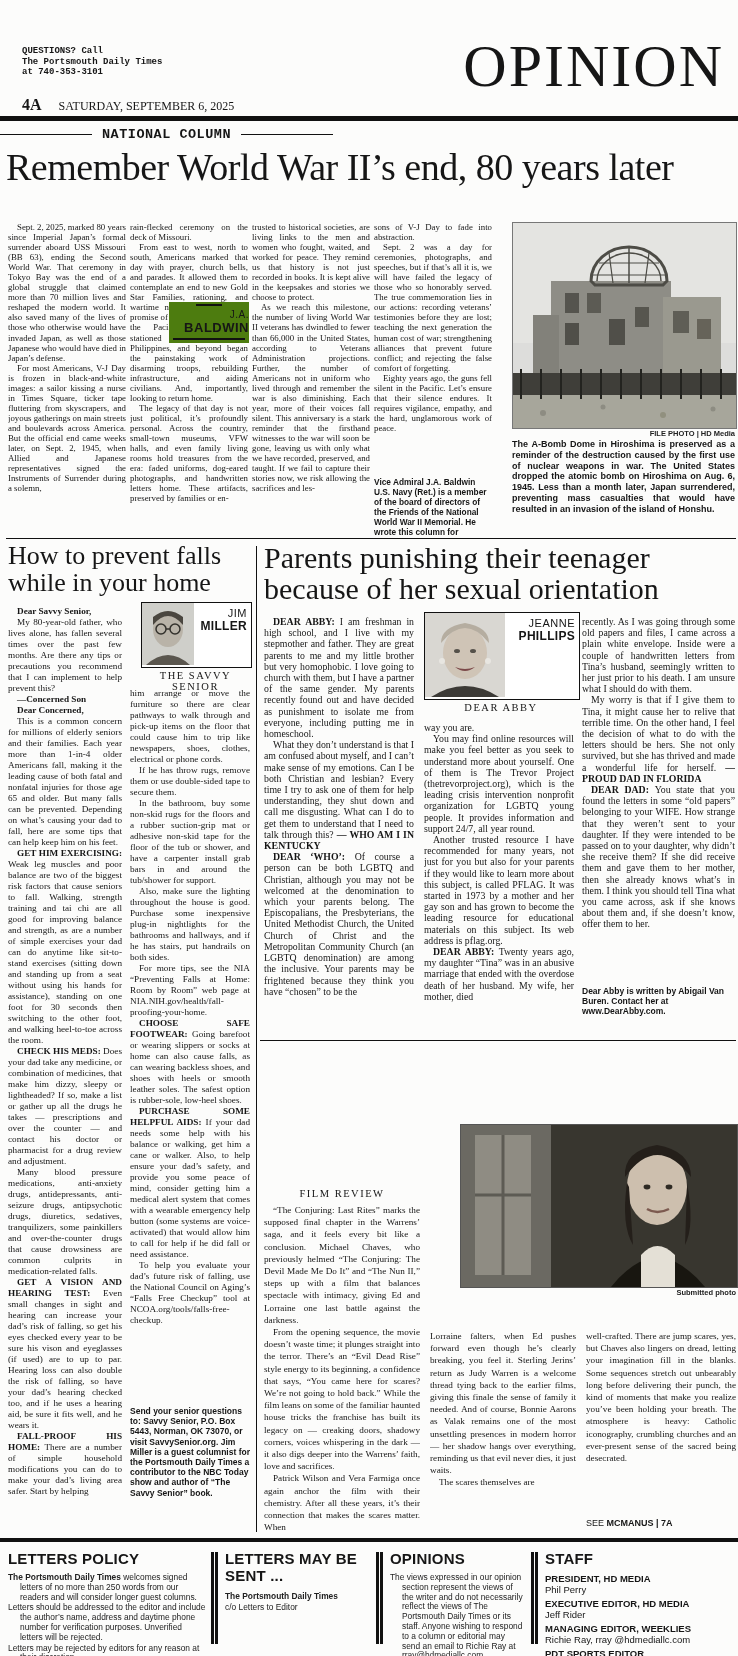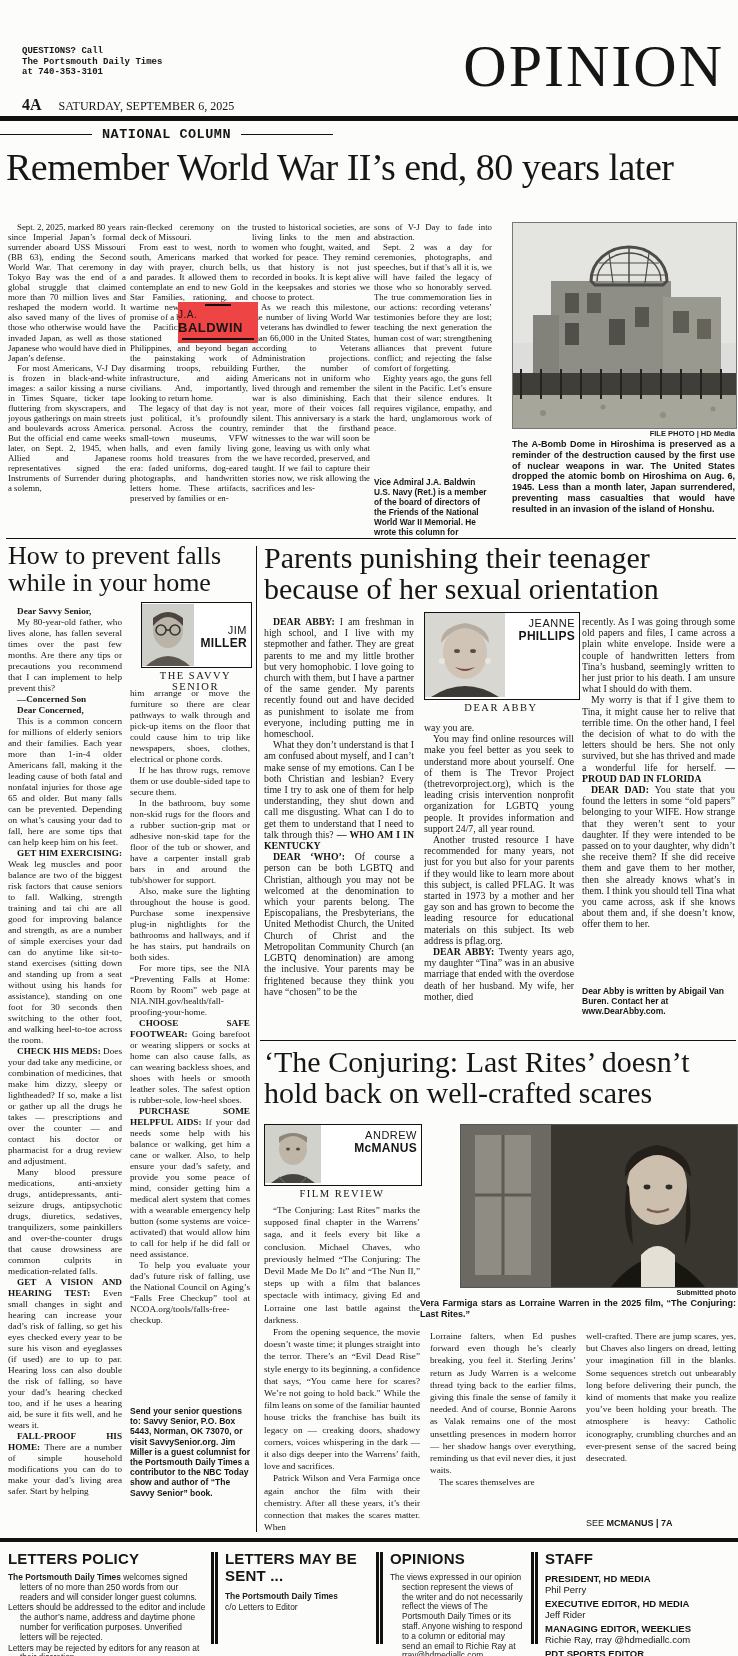--- a/index.html
+++ b/index.html
@@ -20,21 +20,21 @@
 
   
   .headline-main{left:6px;top:148px;width:730px;font-size:38px;line-height:1.05;letter-spacing:-.5px;}
   .headline-sm{font-weight:400;line-height:1.04;}
 
   
   .mcol{top:222px;width:118px;height:316px;overflow:hidden;font-size:8.8px;line-height:10.05px;}
   .bodytext p{margin:0;text-indent:9px;text-align:justify;}
   .bodytext p.ni{text-indent:0;}
   .bodytext p.b{font-weight:bold;}
-  .byline-inset{left:178px;top:302px;width:80px;background:#ef4444;text-align:left;z-index:3;
+  .byline-inset{left:169px;top:302px;width:80px;background:#4d7c0f;text-align:right;z-index:3;
                 font-family:"Liberation Sans",sans-serif;padding:2px 0 3px;}
   .byline-inset .tr{width:26px;height:2px;background:#111;margin:0 auto 3px;}
   .byline-inset .fn{font-size:10px;letter-spacing:.5px;}
   .byline-inset .ln{font-size:13px;font-weight:bold;letter-spacing:.5px;}
   .byline-inset .br{width:72px;height:2px;background:#111;margin:3px auto 0;}
   .bio-sans{font-family:"Liberation Sans",sans-serif;font-weight:bold;font-size:8.3px;line-height:10px;text-align:left;}
 
   .photo-credit{font-family:"Liberation Sans",sans-serif;font-weight:bold;font-size:7.5px;text-align:right;color:#222;}
   .photo-caption{font-family:"Liberation Sans",sans-serif;font-weight:bold;font-size:9px;line-height:10.8px;text-align:justify;}
 
@@ -165,21 +165,21 @@
   <div class="abs photo-caption" style="left:512px;top:439px;width:223px;height:96px;">The A-Bomb Dome in Hiroshima is preserved as a reminder of the destruction caused by the first use of nuclear weapons in war. The United States dropped the atomic bomb on Hiroshima on Aug. 6, 1945. Less than a month later, Japan surrendered, preventing mass casualties that would have resulted in an invasion of the island of Honshu.</div>
 
   <div class="abs hrule" style="left:6px;top:538px;width:730px;"></div>
   <div class="abs vrule" style="left:256px;top:546px;height:986px;"></div>
 
   <h2 class="abs headline-sm" style="left:8px;top:542px;width:246px;margin:0;font-size:26px;">
     <span>How to prevent falls</span><br>
     <span>while in your home</span>
   </h2>
 
-  <div class="abs mugbox" style="left:141px;top:602px;width:109px;height:64px;align-items:center;">
+  <div class="abs mugbox" style="left:141px;top:602px;width:109px;height:64px;">
     <svg width="52" height="62" xmlns="http://www.w3.org/2000/svg">
       <rect width="52" height="62" fill="#cfcfca"></rect>
       <ellipse cx="26" cy="26" rx="15" ry="18" fill="#b9b3a8"></ellipse>
       <path d="M11 22 Q26 4 41 22 L41 14 Q26 2 11 14 Z" fill="#4a463f"></path>
       <circle cx="19" cy="26" r="5" fill="none" stroke="#33312c" stroke-width="1.5"></circle>
       <circle cx="33" cy="26" r="5" fill="none" stroke="#33312c" stroke-width="1.5"></circle>
       <line x1="24" y1="26" x2="28" y2="26" stroke="#33312c" stroke-width="1.5"></line>
       <path d="M4 62 Q26 42 48 62 Z" fill="#5a564e"></path>
     </svg>
     <div class="mugnames">
@@ -250,41 +250,21 @@
     </div>
   <div class="abs abby-col bodytext" style="left:582px;top:616px;width:153px;height:358px;">
       <p class="ni">recently. As I was going through some old papers and files, I came across a plain white envelope. Inside were a couple of handwritten letters from Tina’s husband, seemingly written to her just prior to his death. I am unsure what I should do with them.</p>
       <p>My worry is that if I give them to Tina, it might cause her to relive that terrible time. On the other hand, I feel the decision of what to do with the letters should be hers. She not only survived, but she has thrived and made a wonderful life for herself.<b> — PROUD DAD IN FLORIDA</b></p>
       <p><b>DEAR DAD: </b>You state that you found the letters in some “old papers” belonging to your WIFE. How strange that they weren’t sent to your daughter. If they were intended to be passed on to your daughter, why didn’t she receive them? If she did receive them and gave them to her mother, then she already knows what’s in them. I think you should tell Tina what you came across, ask if she knows about them and, if she doesn’t know, offer them to her.</p>
     </div>
   <div class="abs outro" style="left:582px;top:978px;width:153px;">Dear Abby is written by Abigail Van Buren. Contact her at www.DearAbby.com.</div>
 
   <div class="abs hrule" style="left:260px;top:1040px;width:476px;"></div>
 
-  <h2 class="abs headline-sm" style="left:264px;top:1046px;width:472px;margin:0;font-size:30px;">
-    <span>‘The Conjuring: Last Rites’ doesn’t</span><br>
-    <span>hold back on well-crafted scares</span>
-  </h2>
-
-  <div class="abs mugbox" style="left:264px;top:1124px;width:156px;height:60px;">
-    <svg width="56" height="58" xmlns="http://www.w3.org/2000/svg">
-      <rect width="56" height="58" fill="#d2d2cd"></rect>
-      <ellipse cx="28" cy="24" rx="14" ry="16" fill="#c0b6a8"></ellipse>
-      <path d="M14 18 Q28 4 42 18 L42 12 Q28 4 14 12 Z" fill="#8d867b"></path>
-      <ellipse cx="23" cy="24" rx="2" ry="1.6" fill="#4c4840"></ellipse>
-      <ellipse cx="33" cy="24" rx="2" ry="1.6" fill="#4c4840"></ellipse>
-      <path d="M6 58 Q28 40 50 58 Z" fill="#46443f"></path>
-      <line x1="14" y1="52" x2="20" y2="58" stroke="#63605a" stroke-width="1.5"></line>
-      <line x1="36" y1="58" x2="42" y2="52" stroke="#63605a" stroke-width="1.5"></line>
-    </svg>
-    <div class="mugnames">
-      <div class="fn">ANDREW</div>
-      <div class="ln">McMANUS</div>
-    </div>
-  </div>
+
   <div class="abs mug-colname" style="left:264px;top:1188px;width:156px;">FILM REVIEW</div>
 
   <div class="abs" style="left:460px;top:1124px;width:276px;height:162px;border:1px solid #555;overflow:hidden;">
     <svg width="276" height="162" xmlns="http://www.w3.org/2000/svg">
       <rect width="276" height="162" fill="#4a4843"></rect>
       <rect x="0" y="0" width="90" height="162" fill="#6b6962"></rect>
       <rect x="14" y="10" width="56" height="140" fill="#8f8c83"></rect>
       <line x1="42" y1="10" x2="42" y2="150" stroke="#5d5b54" stroke-width="3"></line>
       <line x1="14" y1="70" x2="70" y2="70" stroke="#5d5b54" stroke-width="3"></line>
       <rect x="90" y="0" width="186" height="162" fill="#38362f"></rect>
@@ -293,21 +273,20 @@
       <path d="M166 58 Q160 100 172 120 L168 62 Z" fill="#241f1a"></path>
       <path d="M226 58 Q234 100 224 120 L226 62 Z" fill="#241f1a"></path>
       <ellipse cx="186" cy="62" rx="3.4" ry="2.4" fill="#2e2a24"></ellipse>
       <ellipse cx="208" cy="62" rx="3.4" ry="2.4" fill="#2e2a24"></ellipse>
       <path d="M186 84 Q196 90 208 84" stroke="#7c5a50" stroke-width="2.5" fill="none"></path>
       <path d="M150 162 Q196 104 244 162 Z" fill="#181610"></path>
       <path d="M180 130 Q196 112 214 130 L214 162 L180 162 Z" fill="#e4e0d6"></path>
     </svg>
   </div>
   <div class="abs photo-credit" style="left:460px;top:1288px;width:276px;">Submitted photo</div>
-  <div class="abs photo-caption" style="left:420px;top:1298px;width:316px;height:24px;">Vera Farmiga stars as Lorraine Warren in the 2025 film, “The Conjuring: Last Rites.”</div>
 
   <div class="abs film-col bodytext" style="left:264px;top:1204px;width:156px;height:328px;">
       <p>“The Conjuring: Last Rites” marks the supposed final chapter in the Warrens’ saga, and it feels every bit like a conclusion. Michael Chaves, who previously helmed “The Conjuring: The Devil Made Me Do It” and “The Nun II,” steps up with a film that balances spectacle with intimacy, giving Ed and Lorraine one last battle against the darkness.</p>
       <p>From the opening sequence, the movie doesn’t waste time; it plunges straight into the terror. There’s an “Evil Dead Rise” style energy to its beginning, a confidence that says, “You came here for scares? We’re not going to hold back.” While the film leans on some of the familiar haunted house tricks the franchise has built its legacy on — creaking doors, shadowy corners, voices whispering in the dark — it also digs deeper into the Warrens’ faith, love and sacrifices.</p>
       <p>Patrick Wilson and Vera Farmiga once again anchor the film with their chemistry. After all these years, it’s their connection that makes the scares matter. When</p>
     </div>
   <div class="abs film-col bodytext" style="left:430px;top:1330px;width:146px;height:202px;">
       <p class="ni">Lorraine falters, when Ed pushes forward even though he’s clearly breaking, you feel it. Sterling Jerins’ return as Judy Warren is a welcome thread tying back to the earlier films, giving this finale the sense of family it needed. And of course, Bonnie Aarons as Valak remains one of the most unsettling presences in modern horror — her shadow hangs over everything, reminding us that evil never dies, it just waits.</p>
       <p>The scares themselves are</p>
     </div>

